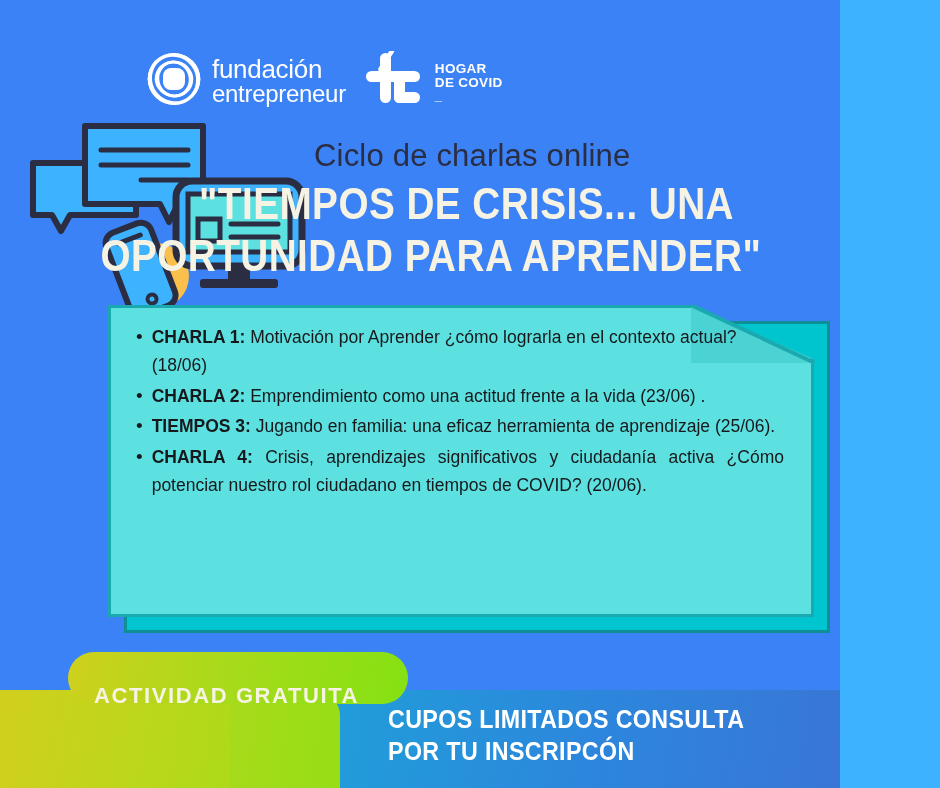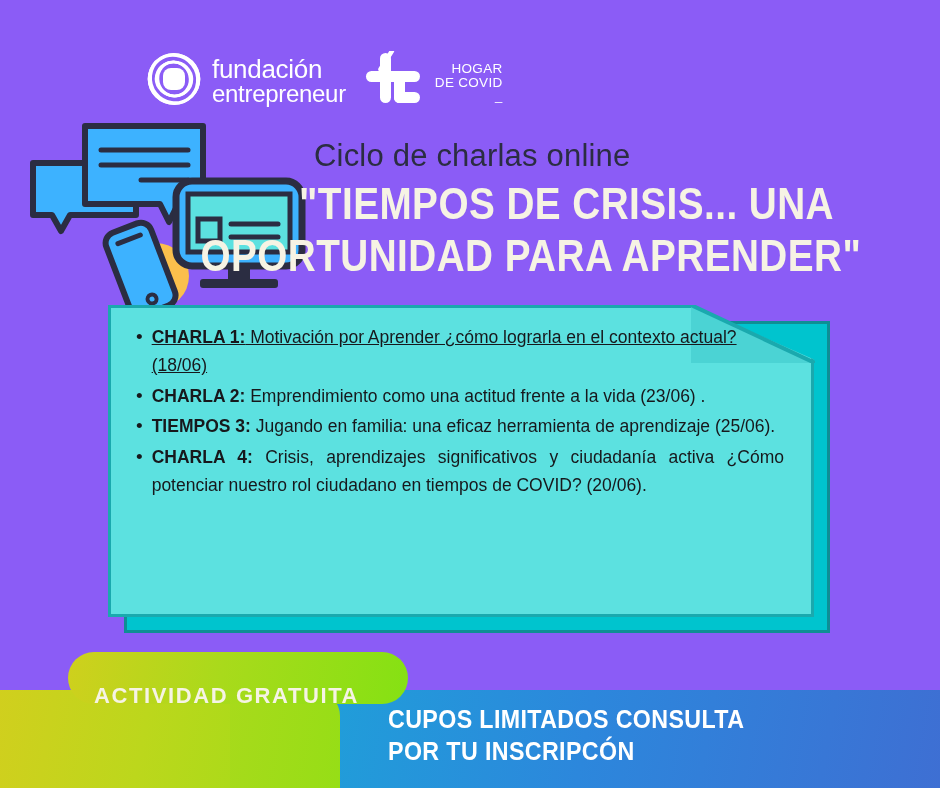--- a/index.html
+++ b/index.html
@@ -7,41 +7,41 @@
   body {
     font-family:"Liberation Sans", sans-serif;
     background:#3DB2FF;
     position:relative;
     overflow:hidden;
   }
 
   
   #poster {
     position:absolute; inset:0;
-    width:940px; height:788px;
-    background:#8b5cf6;
+    width:840px; height:788px;
+    background:#3b82f6;
     overflow:hidden;
   }
 
   
   #logo-bar {
     position:absolute; left:145px; top:50px;
     display:flex; align-items:center; gap:18px;
   }
   .logo-block { display:flex; align-items:center; gap:9px; }
   .logo-mark { display:block; }
   .fe-words {
     color:#ffffff; line-height:0.98;
     font-size:26px; font-weight:400; letter-spacing:-0.3px;
   }
   .fe-words div:first-child{ font-size:26px; }
   .fe-words div:last-child{ font-size:24px; }
   .hc-words {
-    color:#ffffff; font-weight:normal; line-height:1.02;
-    font-size:13.5px; letter-spacing:0.3px;text-align:right;
+    color:#ffffff; font-weight:bold; line-height:1.02;
+    font-size:13.5px; letter-spacing:0.3px;
   }
   .hc-underscore{ display:block; font-size:13px; line-height:0.6; margin-top:3px;}
 
   
   #illustration { position:absolute; left:28px; top:118px; }
 
   
   #subtitle {
     position:absolute; left:314px; top:138px;
     font-size:31px; color:#2B2D42; letter-spacing:0.2px;
@@ -93,21 +93,21 @@
     padding:18px 30px 10px 28px;
     font-size:17.5px; color:#17181C;
     line-height:1.62;
   }
   .charla {
     display:flex; align-items:flex-start; gap:9px;
     margin-bottom:2px;
   }
   .bullet { flex:0 0 auto; font-size:19px; line-height:1.5; }
   .charla-text { flex:1 1 auto; text-align:justify; }
-  .charla-text.nj { text-align:left;text-decoration:underline; }
+  .charla-text.nj { text-align:left; }
   .charla-label { font-weight:bold; }
 
   
   #bottom-band {
     position:absolute; left:0; top:690px; width:940px; height:98px;
     background:linear-gradient(100deg,#17B4D6 0%, #1BA8D8 22%, #2C87DC 62%, #3E6FD3 100%);
   }
   #green-pill {
     position:absolute; left:68px; top:652px;
     width:340px; height:52px;

